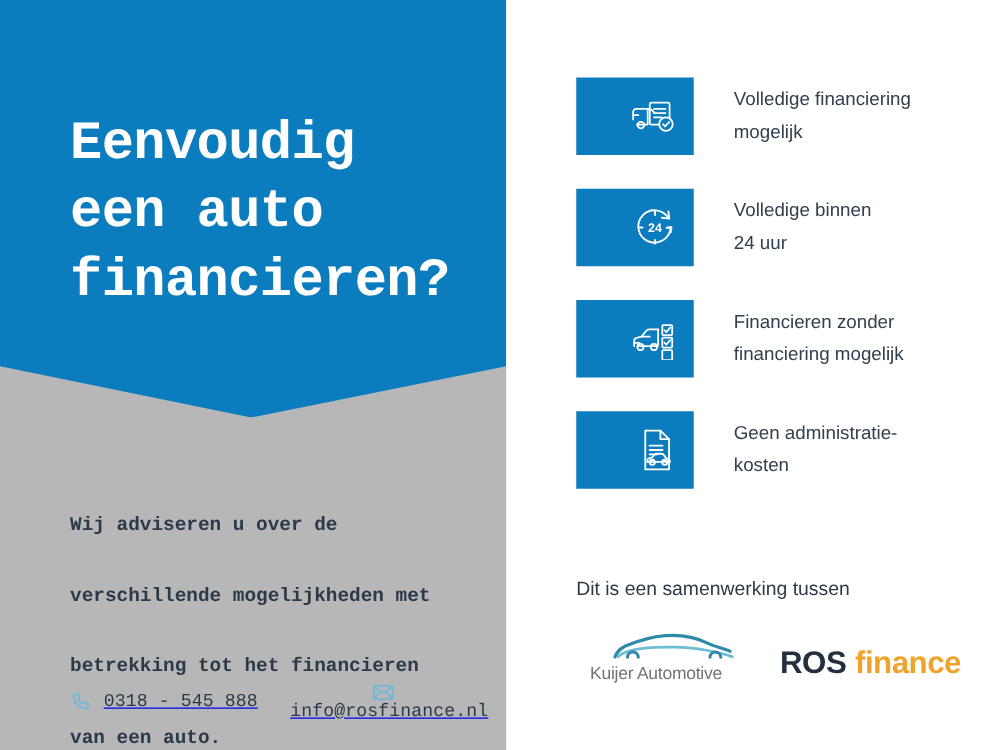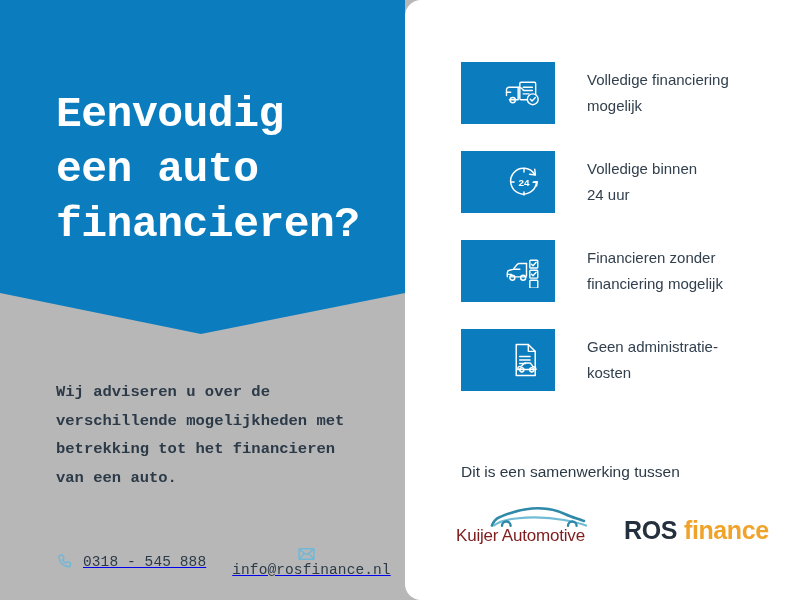--- a/index.html
+++ b/index.html
@@ -61,21 +61,21 @@
   .body-copy {
     position: absolute;
     left: 56px;
     top: 378px;
     width: 320px;
     color: #2c3a48;
     font-size: 15.5px;
     line-height: 28.5px;
     font-weight: 700;
   }
-  .body-copy .bc-line { display: block; white-space: nowrap; }
+  .body-copy .bc-line { display: block; white-space: nowrap; margin-top: 28px; }
 
   .contact-row {
     position: absolute;
     left: 57px;
     top: 545px;
     display: flex;
     align-items: center;
     gap: 0;
     justify-content: flex-end;
   }
@@ -103,21 +103,20 @@
   }
 
   
   .right-panel {
     position: absolute;
     left: 405px;
     top: 0;
     width: 395px;
     height: 600px;
     background: #ffffff;
-    border-radius: 16px;
   }
 
   .feature-list {
     position: absolute;
     left: 56px;
     top: 62px;
     width: 330px;
   }
   .feature {
     display: flex;
@@ -174,25 +173,25 @@
   }
   .logo-kuijer .k-car {
     position: absolute;
     left: 32px;
     top: 0;
     width: 102px;
     height: 26px;
   }
   .logo-kuijer .k-text {
     position: absolute;
-    left: 0;
+    left: 16px;
     bottom: 3px;
-    font-size: 17px;
+    font-size: 14px;
     font-weight: 400;
-    color: #7f1d1d;
+    color: #737373;
     letter-spacing: -0.2px;
     white-space: nowrap;
   }
 
   
   .logo-ros {
     font-size: 25px;
     font-weight: 700;
     letter-spacing: -0.4px;
     white-space: nowrap;

